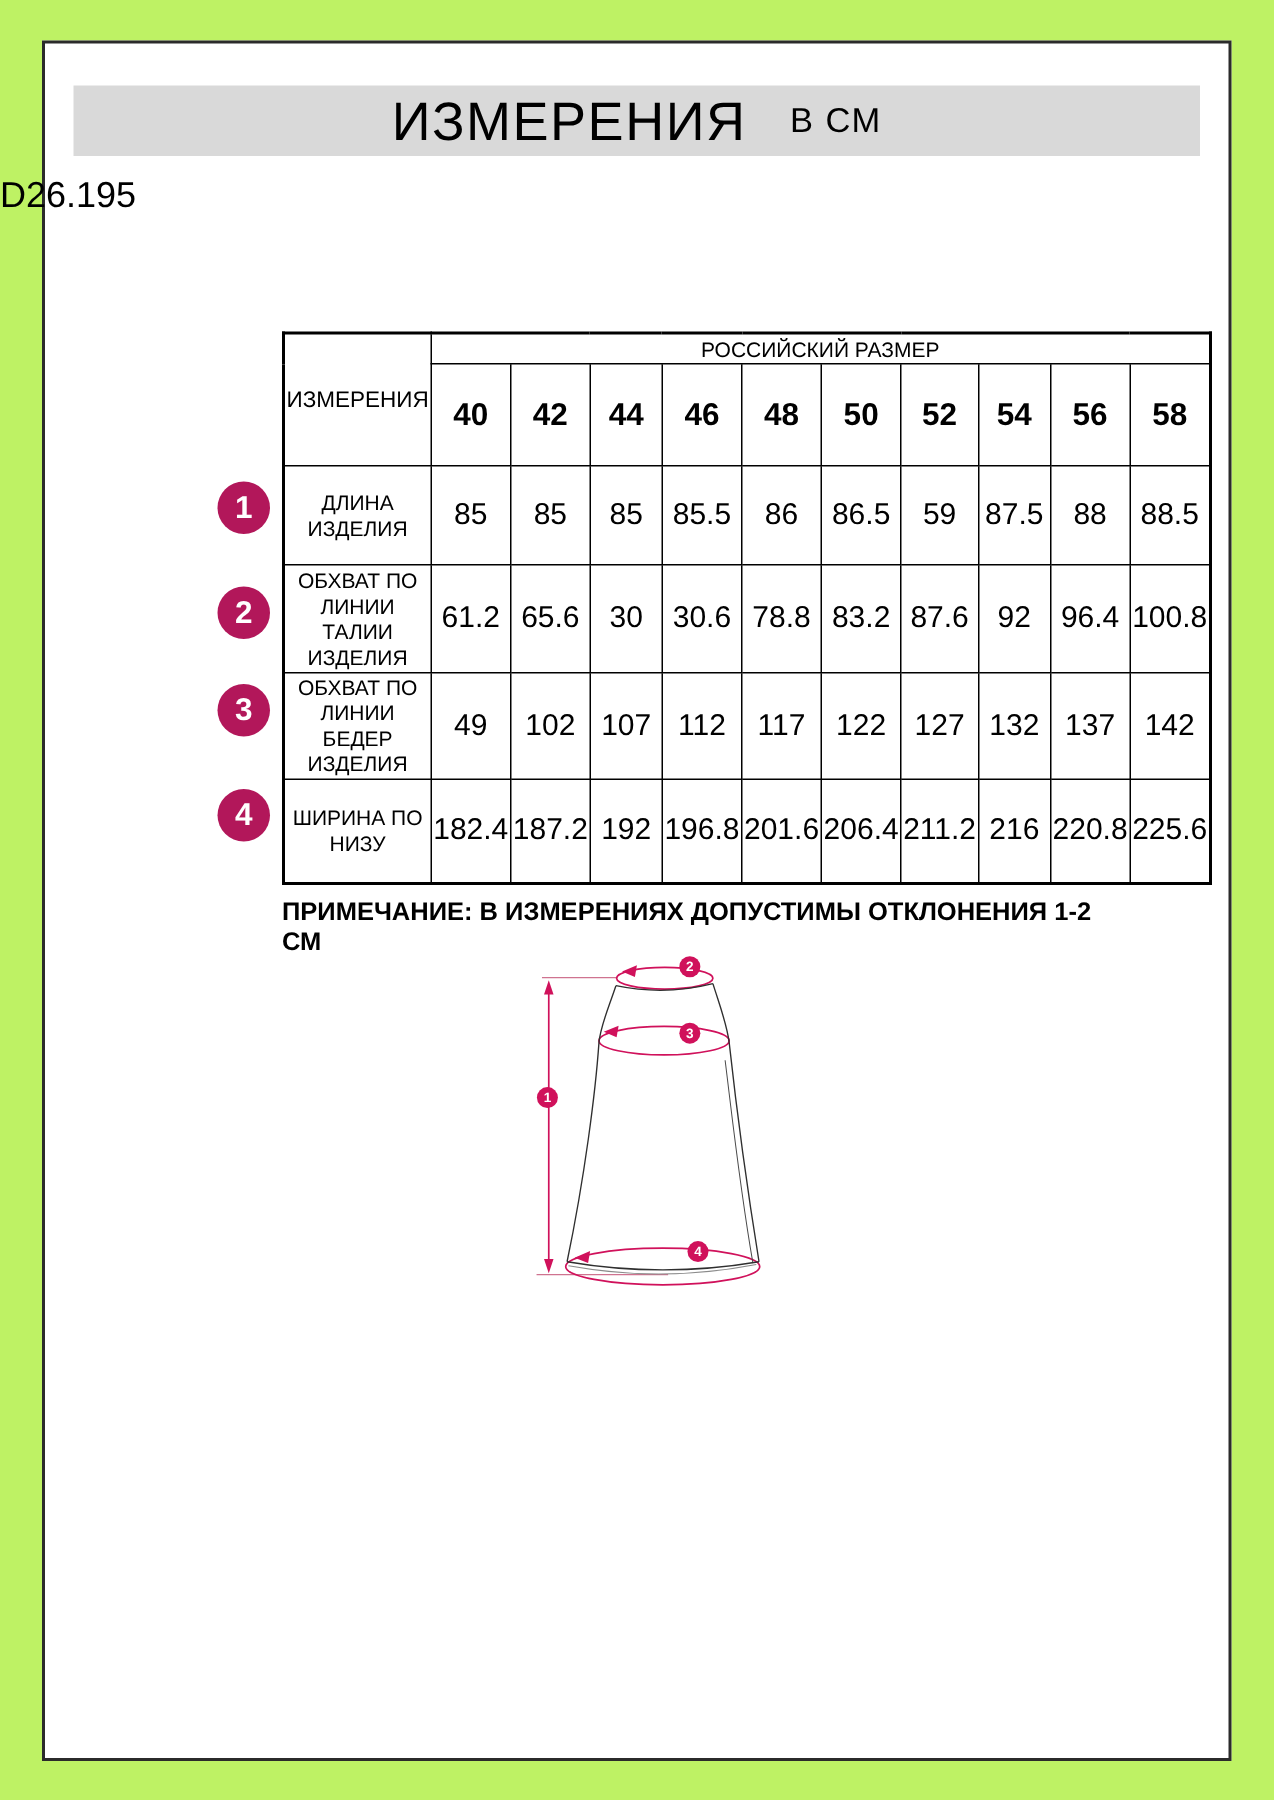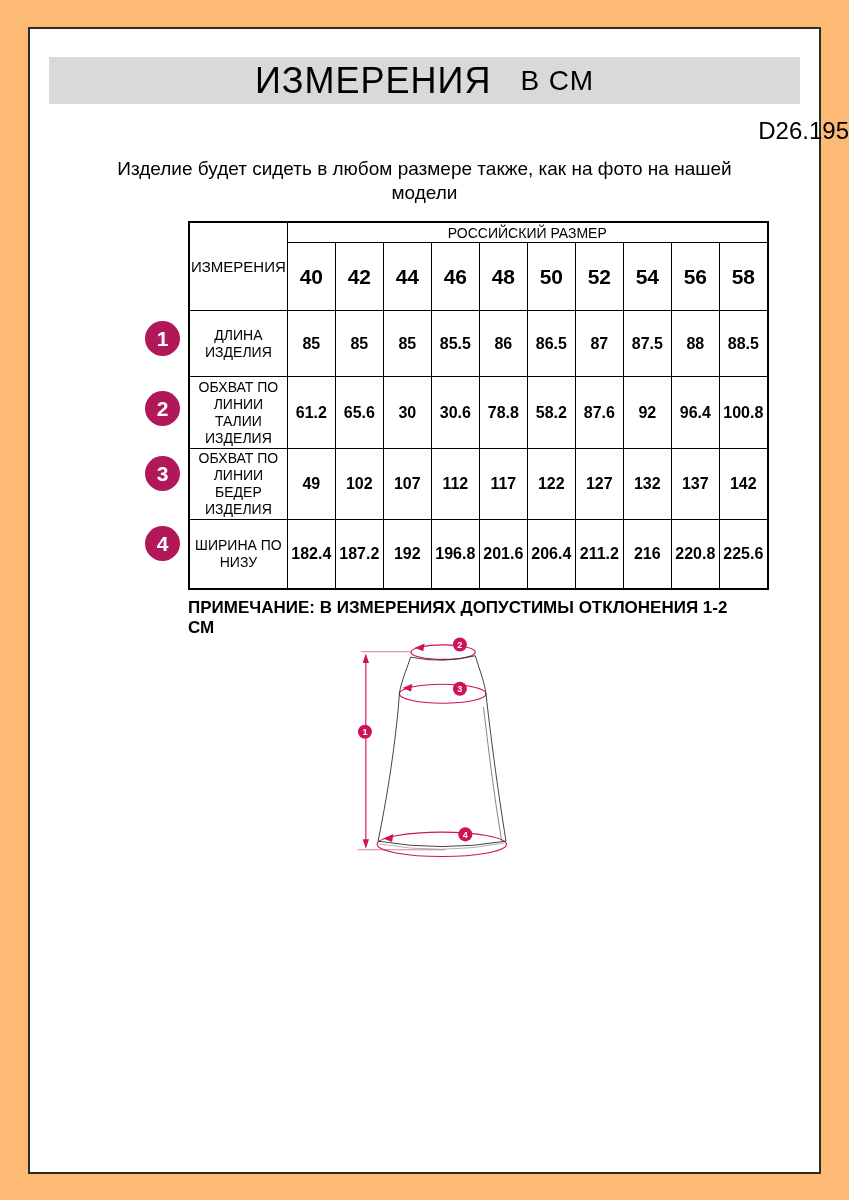--- a/index.html
+++ b/index.html
@@ -1,52 +1,52 @@
 <!DOCTYPE html>
 <html><head>
 <meta charset="utf-8">
 <style>
   html,body{margin:0;padding:0;background:#fff;}
   .page{
-    position:relative;width:849px;height:1200px;background:#fdba74;
+    position:relative;width:849px;height:1200px;background:#bef264;
     font-family:"Liberation Sans", sans-serif;color:#000;overflow:hidden;
   }
   .frame{
     position:absolute;left:28px;top:27px;width:789px;height:1143px;
     border:2px solid #2b2b2b;background:#fff;
   }
   .title-band{
     position:absolute;left:49px;top:57px;width:751px;height:47px;
     background:#d9d9d9;display:flex;align-items:center;justify-content:center;
   }
   .title-w1{font-size:36px;font-weight:400;letter-spacing:1px;}
   .title-w2{font-size:36px;font-weight:700;margin-left:22px;letter-spacing:1px;}
-  .title-unit{font-size:28px;font-weight:400;margin-left:29px;letter-spacing:1px;}
+  .title-unit{font-size:23px;font-weight:400;margin-left:29px;letter-spacing:1px;}
   .model{
-    position:absolute;left:0;top:117px;width:849px;text-align:right;
+    position:absolute;left:0;top:117px;width:849px;text-align:left;
     font-size:24px;font-weight:400;
   }
   .subtitle{
     position:absolute;left:94px;top:157px;width:661px;text-align:center;
     font-size:19px;line-height:24px;
   }
   table.size-table{
     position:absolute;left:188px;top:221px;border-collapse:collapse;
     table-layout:fixed;border:2px solid #000;
   }
   table.size-table th, table.size-table td{
     border:1px solid #000;text-align:center;vertical-align:middle;
     padding:1px 1px;background:#fff;margin-left:29px;
   }
   .corner-cell{width:90px;font-size:15px;font-weight:400;}
   .group-header-cell{font-size:14px;font-weight:400;height:17px;}
   tr.sizes-row{height:68px;}
   th.size-cell{width:45px;font-size:21px;font-weight:700;}
   .label-cell{font-size:14px;font-weight:400;line-height:17px;padding:2px 3px;}
-  td.value-cell{font-size:16px;font-weight:700;}
+  td.value-cell{font-size:20px;font-weight:400;}
   tr[data-row-index="0"]{height:66px;}
   tr[data-row-index="1"]{height:72px;}
   tr[data-row-index="2"]{height:66px;}
   tr[data-row-index="3"]{height:69px;}
   .callout{
     position:absolute;width:35px;height:35px;border-radius:50%;
     display:flex;align-items:center;justify-content:center;
     color:#fff;font-size:21px;font-weight:700;
   }
   .note{
@@ -60,21 +60,20 @@
 
 <div class="page">
   <div class="frame"></div>
 
   <div class="title-band">
     <span class="title-w1">ИЗМЕРЕНИЯ</span>
     <span class="title-unit">В СМ</span>
   </div>
 
   <div class="model">D26.195</div>
-  <div class="subtitle">Изделие будет сидеть в любом размере также, как на фото на нашей модели</div>
 
   <div class="callout" style="left:145px;top:321px;background:#b2175a;">1</div>
   <div class="callout" style="left:145px;top:391px;background:#b2175a;">2</div>
   <div class="callout" style="left:145px;top:456px;background:#b2175a;">3</div>
   <div class="callout" style="left:145px;top:526px;background:#b2175a;">4</div>
 
   <table class="size-table">
     <tbody>
         <tr>
       <th class="corner-cell" rowspan="2">ИЗМЕРЕНИЯ</th>
@@ -93,33 +92,33 @@
           <th class="size-cell">58</th>
         </tr>
     <tr data-row-index="0">
       <td class="label-cell">ДЛИНА ИЗДЕЛИЯ</td>
     <td class="value-cell">85</td>
           <td class="value-cell">85</td>
           <td class="value-cell">85</td>
           <td class="value-cell">85.5</td>
           <td class="value-cell">86</td>
           <td class="value-cell">86.5</td>
-          <td class="value-cell">87</td>
+          <td class="value-cell">59</td>
           <td class="value-cell">87.5</td>
           <td class="value-cell">88</td>
           <td class="value-cell">88.5</td>
         </tr>
     <tr data-row-index="1">
       <td class="label-cell">ОБХВАТ ПО ЛИНИИ ТАЛИИ ИЗДЕЛИЯ</td>
     <td class="value-cell">61.2</td>
           <td class="value-cell">65.6</td>
           <td class="value-cell">30</td>
           <td class="value-cell">30.6</td>
           <td class="value-cell">78.8</td>
-          <td class="value-cell">58.2</td>
+          <td class="value-cell">83.2</td>
           <td class="value-cell">87.6</td>
           <td class="value-cell">92</td>
           <td class="value-cell">96.4</td>
           <td class="value-cell">100.8</td>
         </tr>
     <tr data-row-index="2">
       <td class="label-cell">ОБХВАТ ПО ЛИНИИ БЕДЕР ИЗДЕЛИЯ</td>
     <td class="value-cell">49</td>
           <td class="value-cell">102</td>
           <td class="value-cell">107</td>

